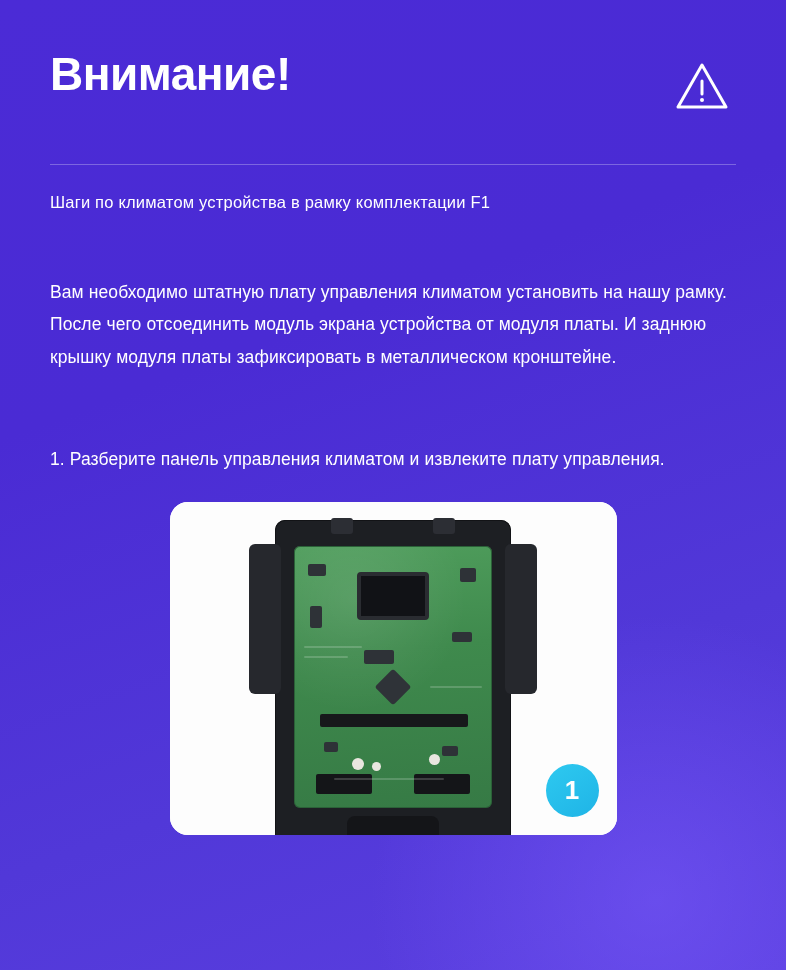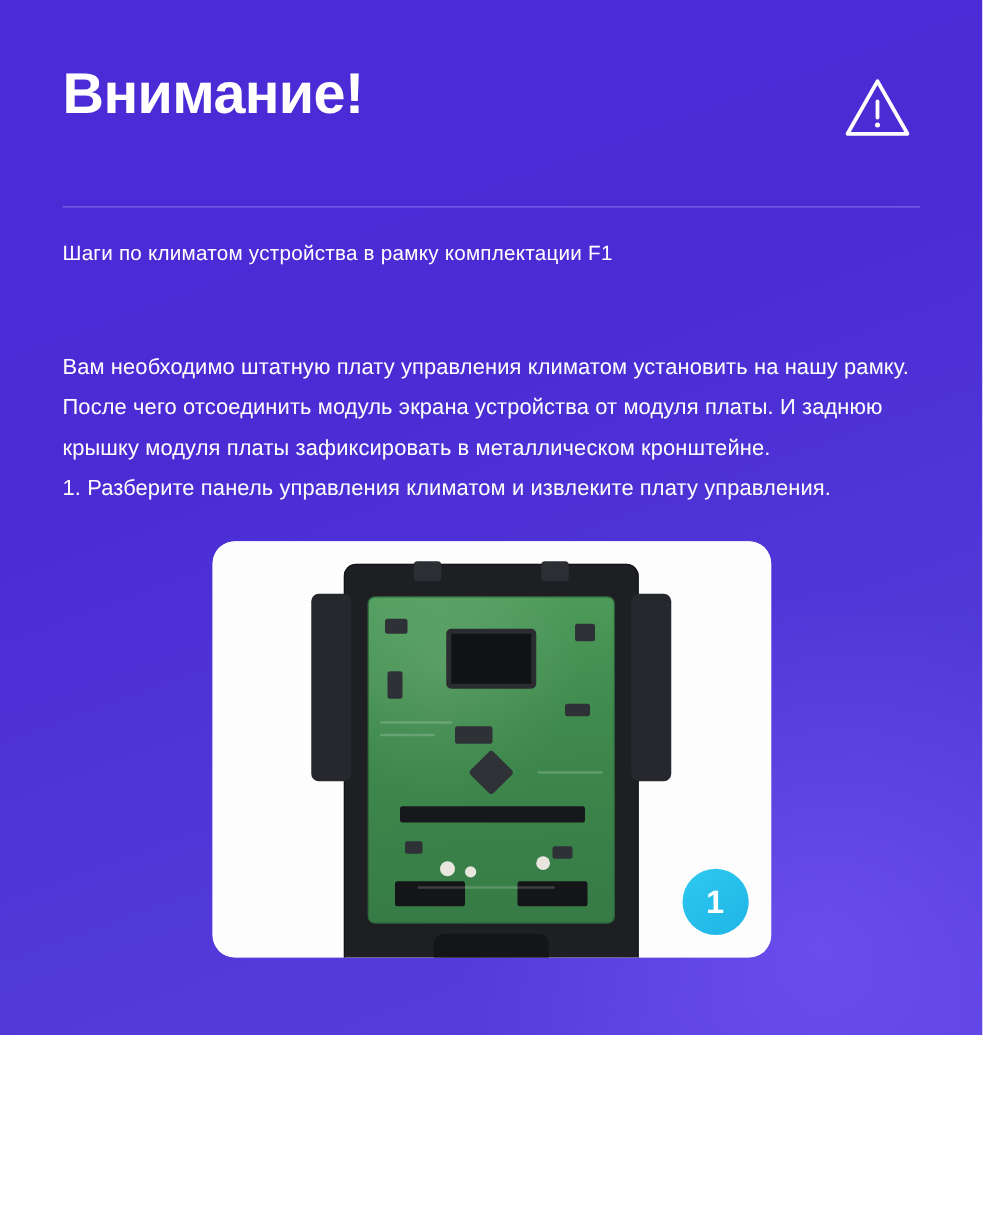--- a/index.html
+++ b/index.html
@@ -11,21 +11,21 @@
   body {
     width: 786px;
     height: 970px;
     font-family: "Liberation Sans", sans-serif;
     overflow: hidden;
   }
 
   .page {
     position: relative;
     width: 786px;
-    height: 828px;
+    height: 970px;
     background: linear-gradient(160deg, #4b2bd6 0%, #4a2bd4 35%, #5138d8 70%, #5b3fe0 100%);
     overflow: hidden;
   }
 
   
   .page::after {
     content: "";
     position: absolute;
     right: -180px;
     bottom: -240px;
@@ -80,20 +80,21 @@
   .paragraph {
     margin-top: 62px;
     color: #ffffff;
     font-size: 17.5px;
     line-height: 1.85;
     letter-spacing: 0.1px;
     max-width: 695px;
   }
 
   .step {
+    margin-top: 70px;
     color: #ffffff;
     font-size: 17.5px;
     line-height: 1.85;
     letter-spacing: 0.1px;
     max-width: 695px;
   }
 
   .photo-card {
     position: relative;
     margin: 26px auto 0 auto;

